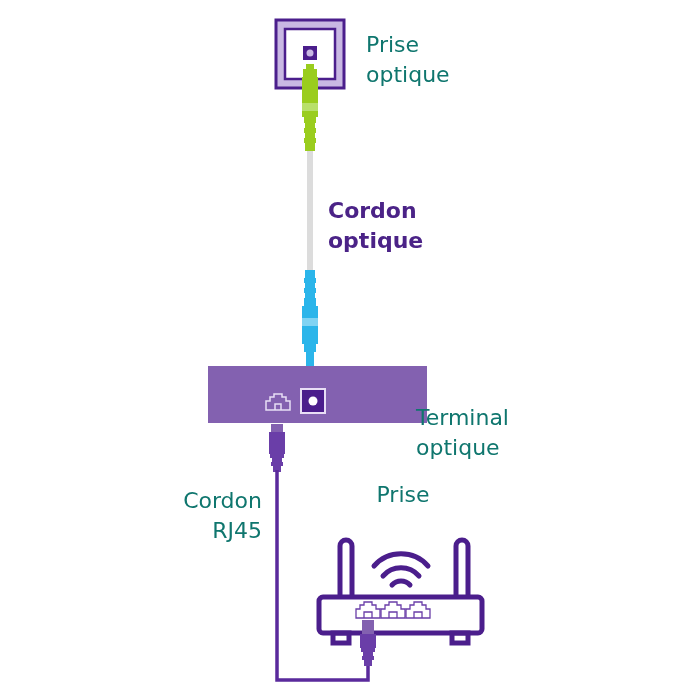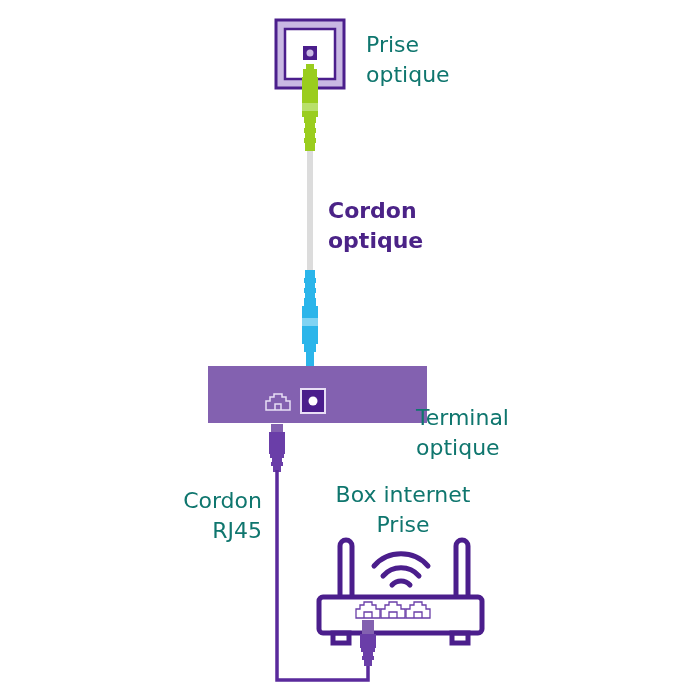--- a/index.html
+++ b/index.html
@@ -126,15 +126,14 @@
   <div>Terminal</div>
   <div>optique</div>
 </div>
 
 <div class="label right" style="left:160px; top:486px; width:102px;">
   <div>Cordon</div>
   <div>RJ45</div>
 </div>
 
 <div class="label center" style="left:322px; top:480px; width:162px;">
-  <div>Box internet</div>
   <div>Prise</div>
 </div>
 
 </body></html>

